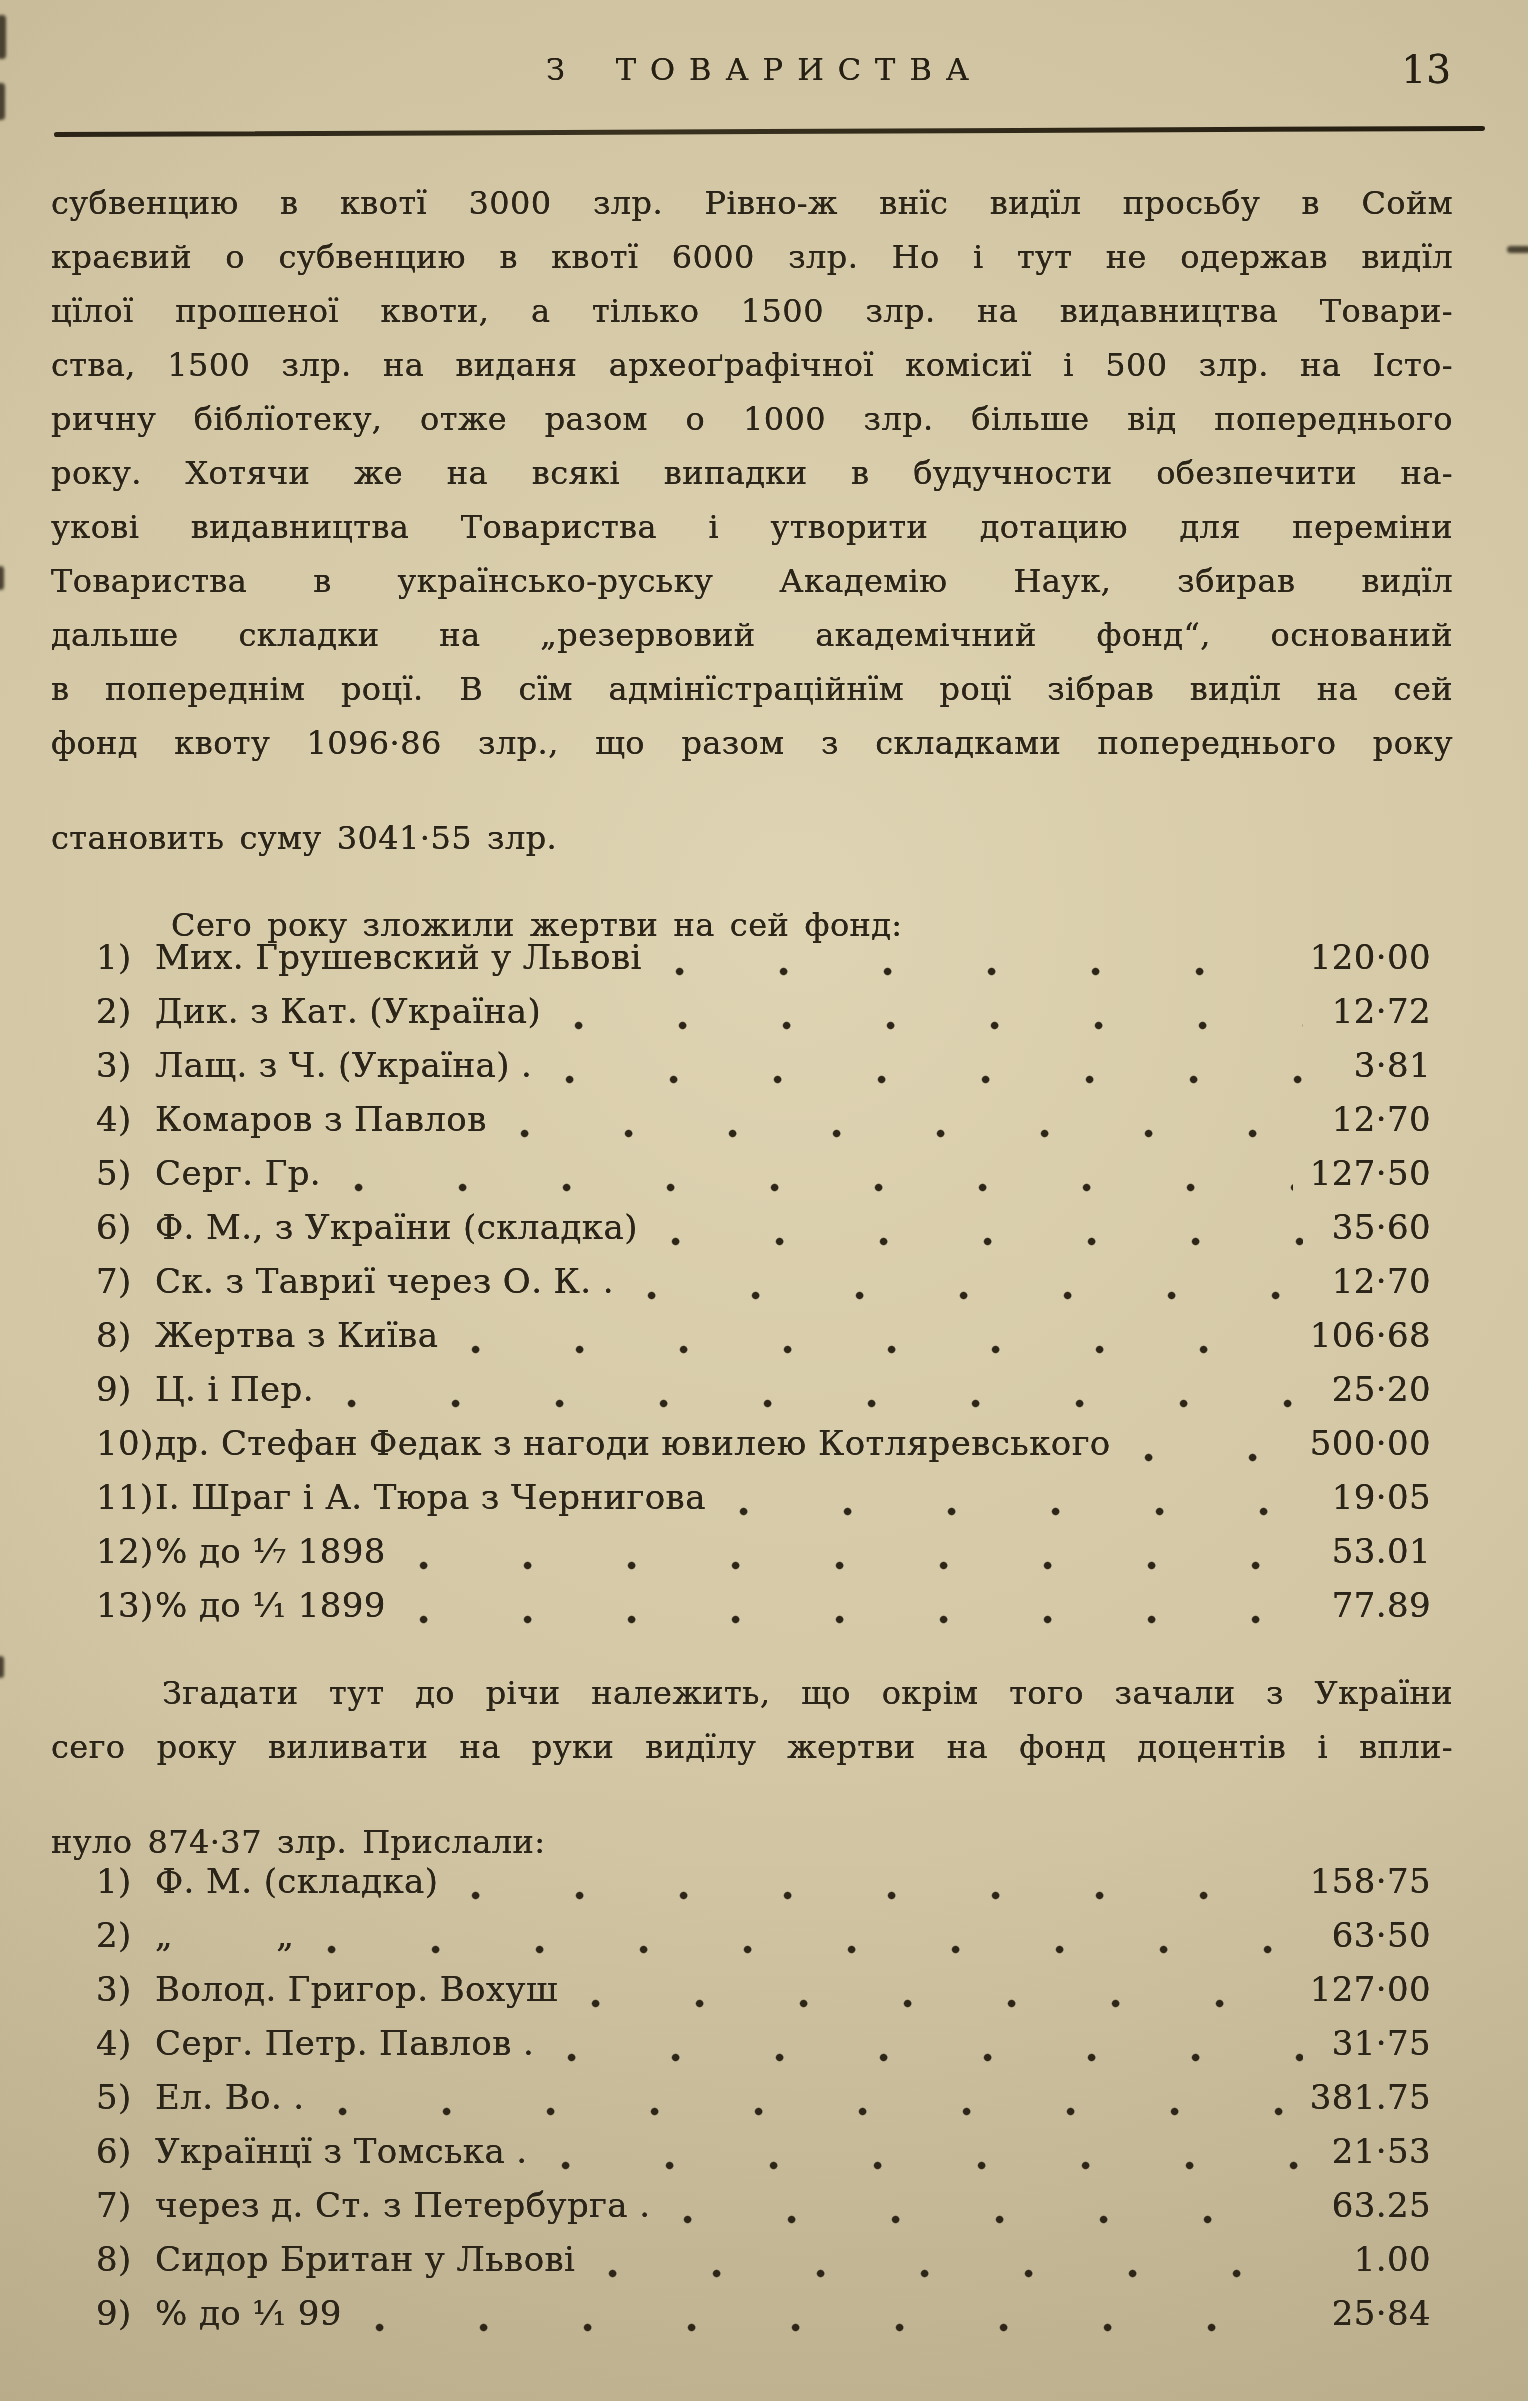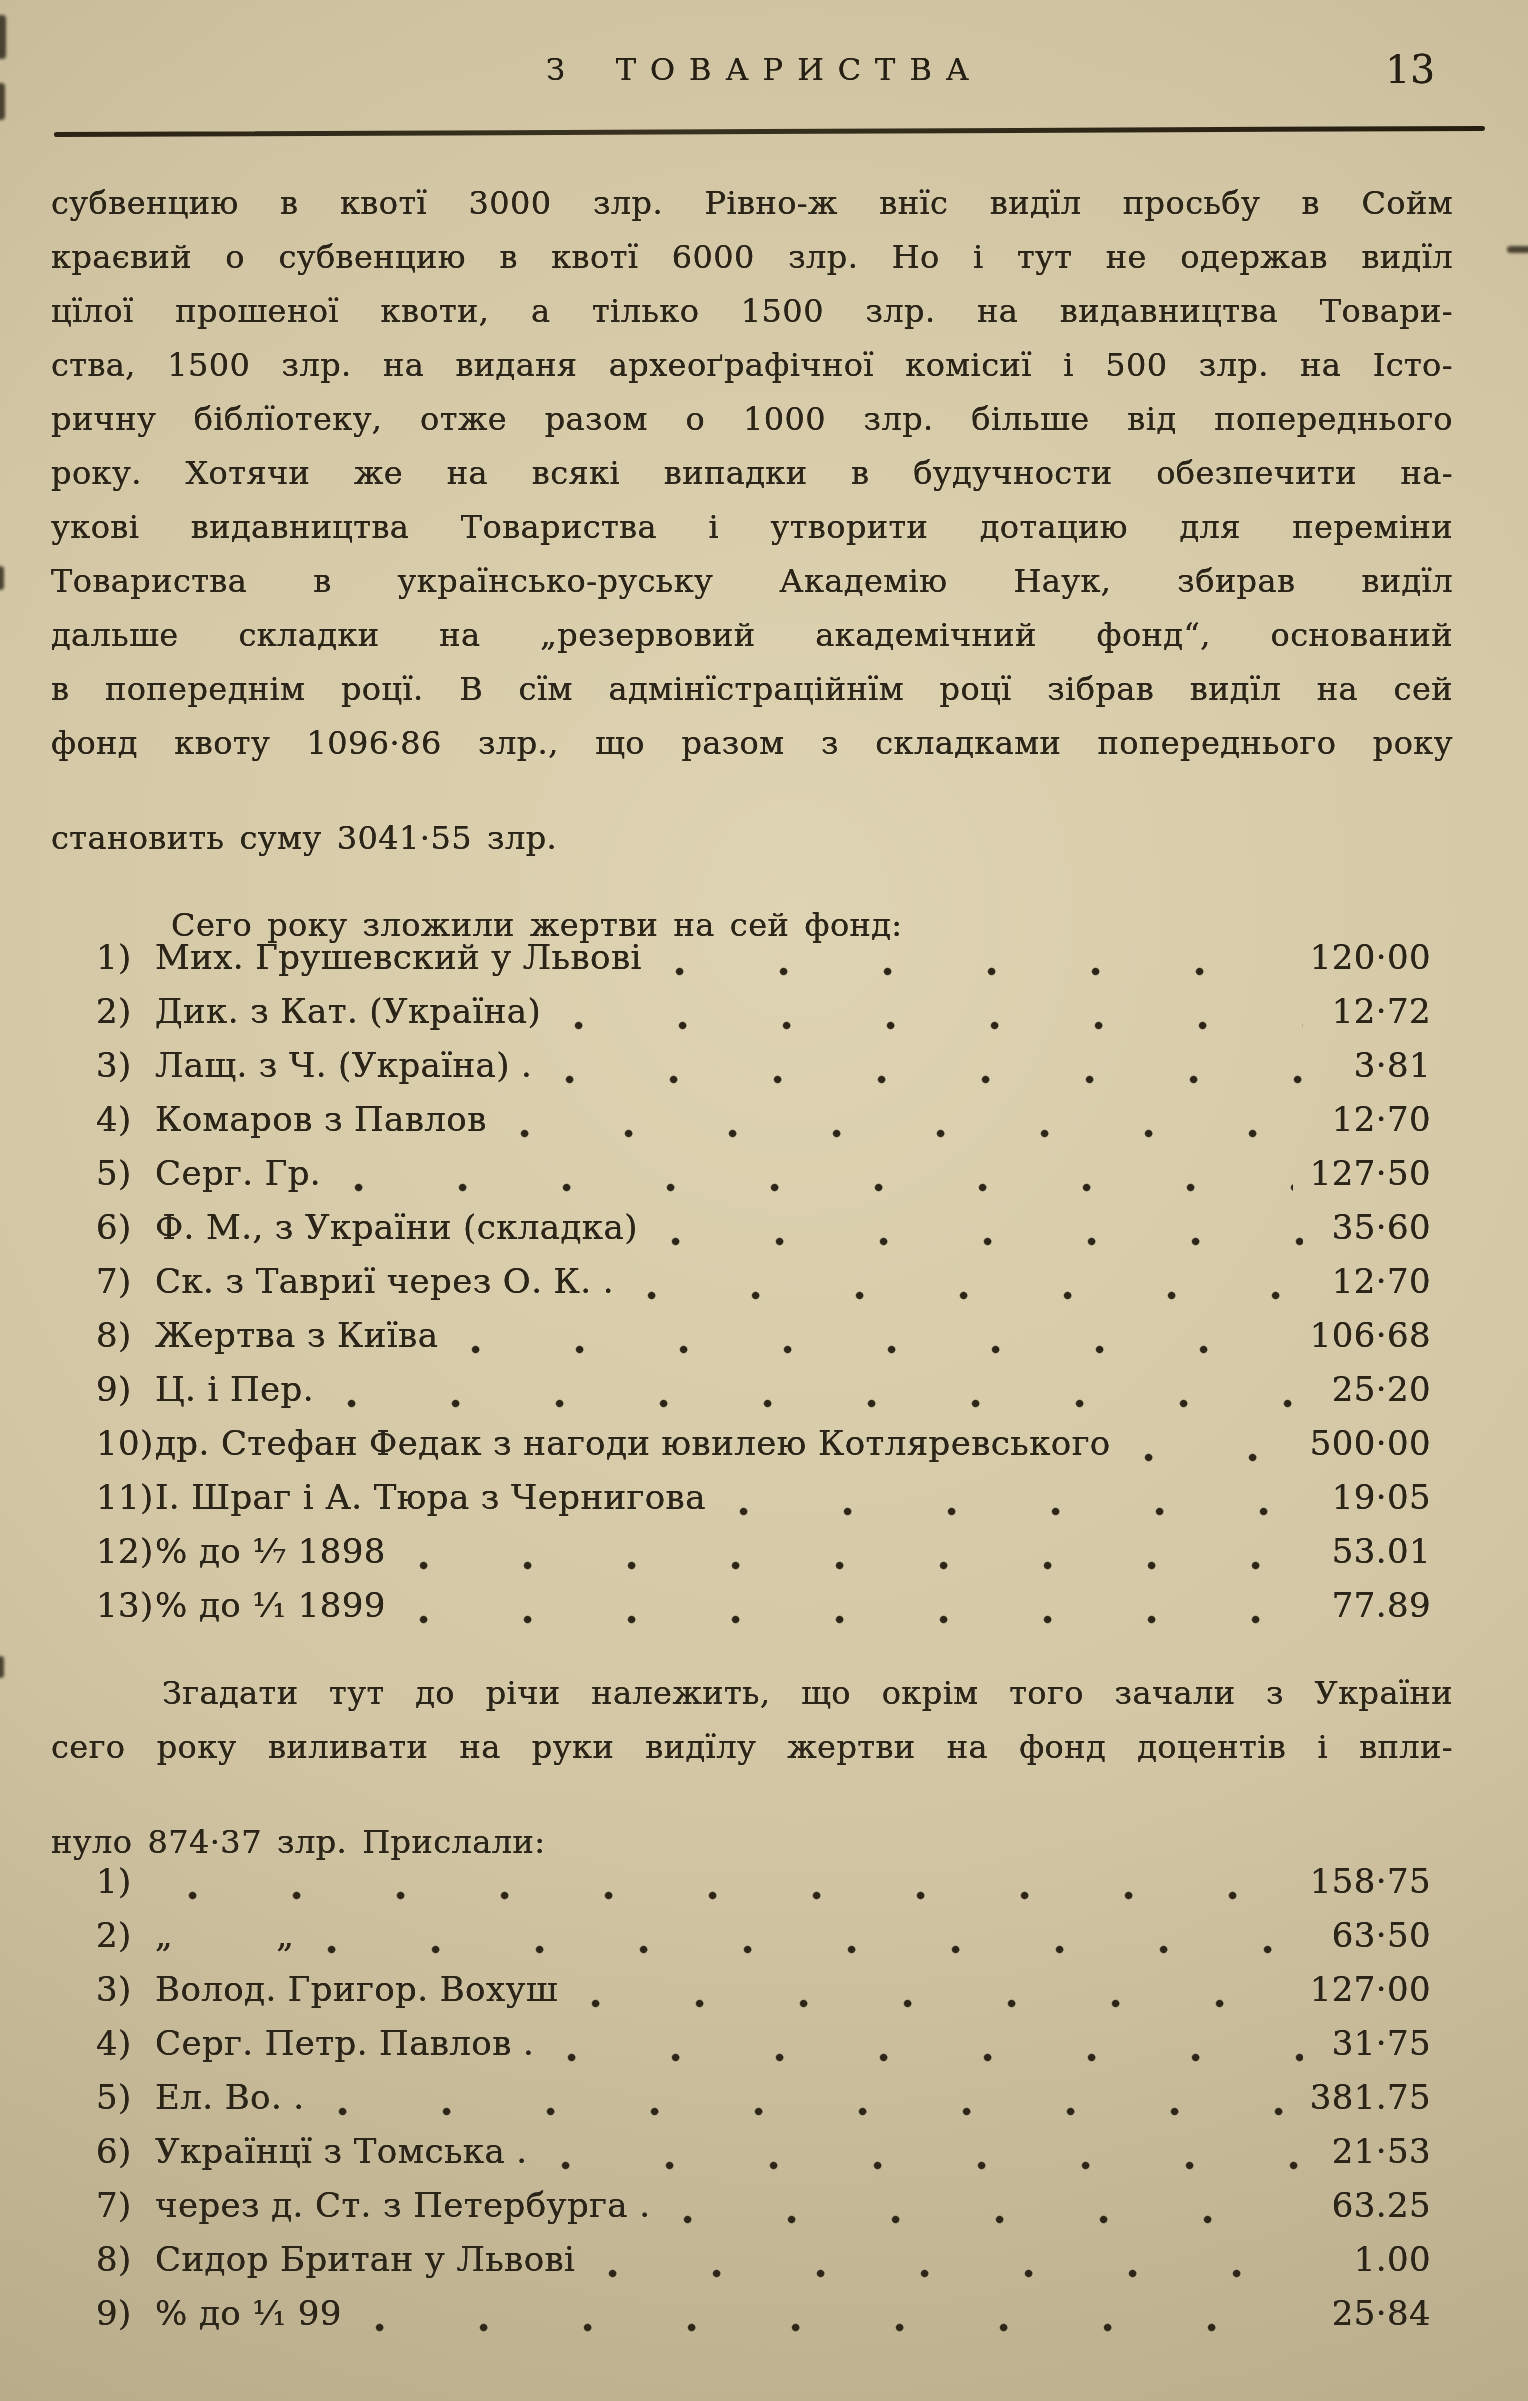--- a/index.html
+++ b/index.html
@@ -17,21 +17,21 @@
   }
   
   .smudge{position:absolute;background:#352d1f;border-radius:3.7px;filter:blur(1.4px);opacity:.85;}
   .pagehead{position:absolute;top:52px;left:0;right:0;height:55px;}
   .runhead{
     display:block;text-align:center;
     font-size:30.5px;letter-spacing:14px;word-spacing:13px;
     color:#262014;text-shadow:0 0 0.6px #262014;
   }
   .pagenum{
-    position:absolute;right:94px;top:-5.5px;
+    position:absolute;right:78px;top:-5.5px;
     font-size:39px;color:#262014;text-shadow:0 0 0.6px #262014;
   }
   .rule{
     position:absolute;left:54px;right:44px;top:129px;height:4.6px;
     background:linear-gradient(90deg,#2a2316 0%,#3a321f 40%,#241d11 100%);
     border-radius:2.8px/2.3px;
     transform:rotate(-.25deg);
   }
   .body-text{
     position:absolute;left:51px;right:76px;
@@ -186,20 +186,21 @@
 
   <div class="pline">Згадати тут до річи належить, що окрім того зачали з України</div>
       <div class="pline">сего року виливати на руки видїлу жертви на фонд доцентів і впли-</div>
       <div class="pline">нуло 874·37 злр. Прислали:</div>
     </section>
 
   <section id="docents-list" class="dlist">
 
   <div class="row">
       <span class="inum">1)</span>
+      <span class="iname">Ф. М. (складка)</span>
       <span class="leader"></span>
       <span class="ival">158·75</span>
     </div>
       <div class="row">
       <span class="inum">2)</span>
       <span class="iname">„   „</span>
       <span class="leader"></span>
       <span class="ival">63·50</span>
     </div>
       <div class="row">

